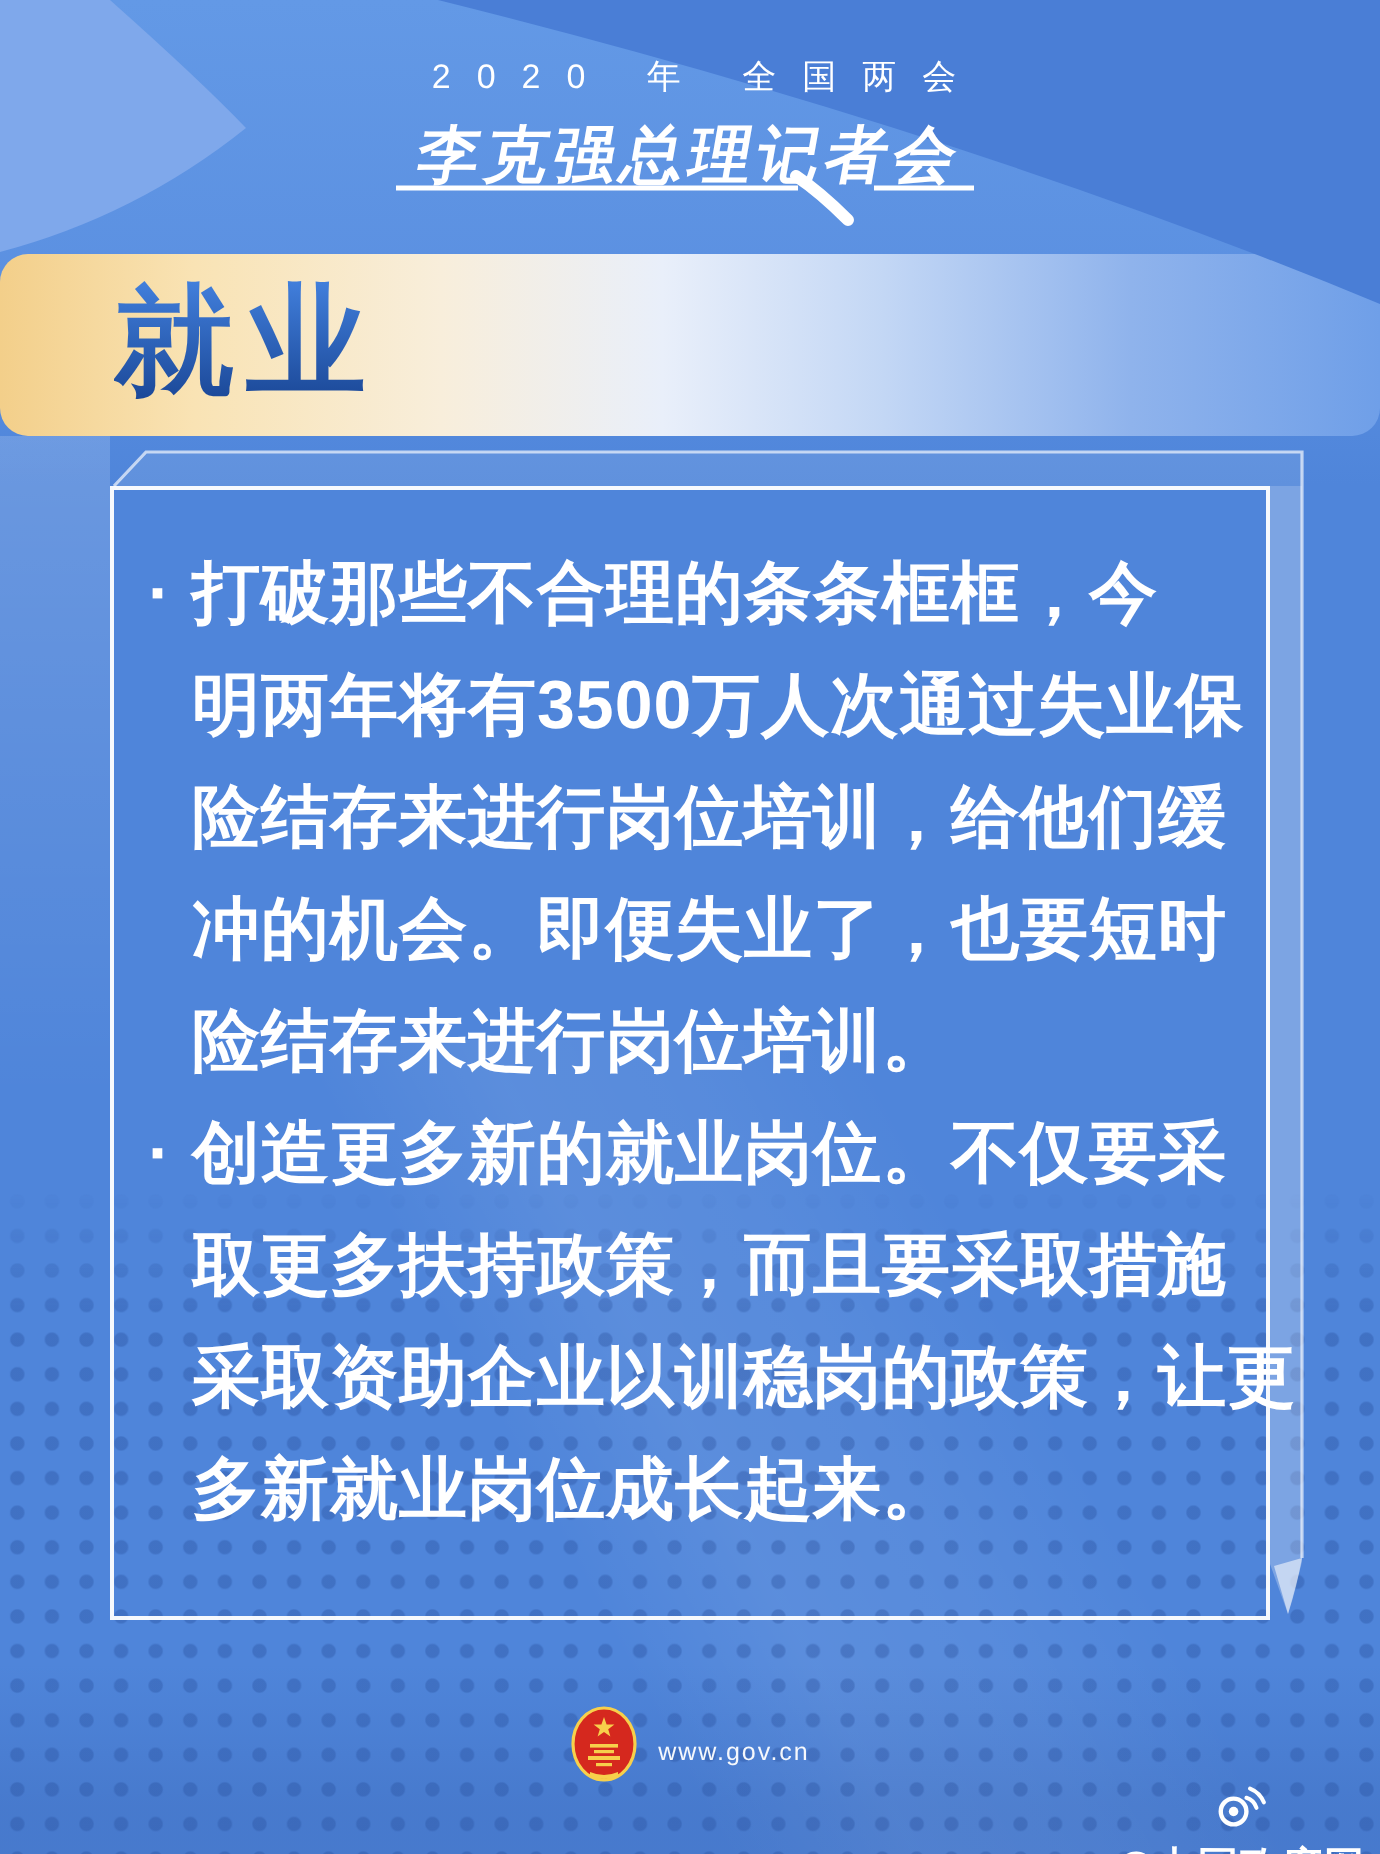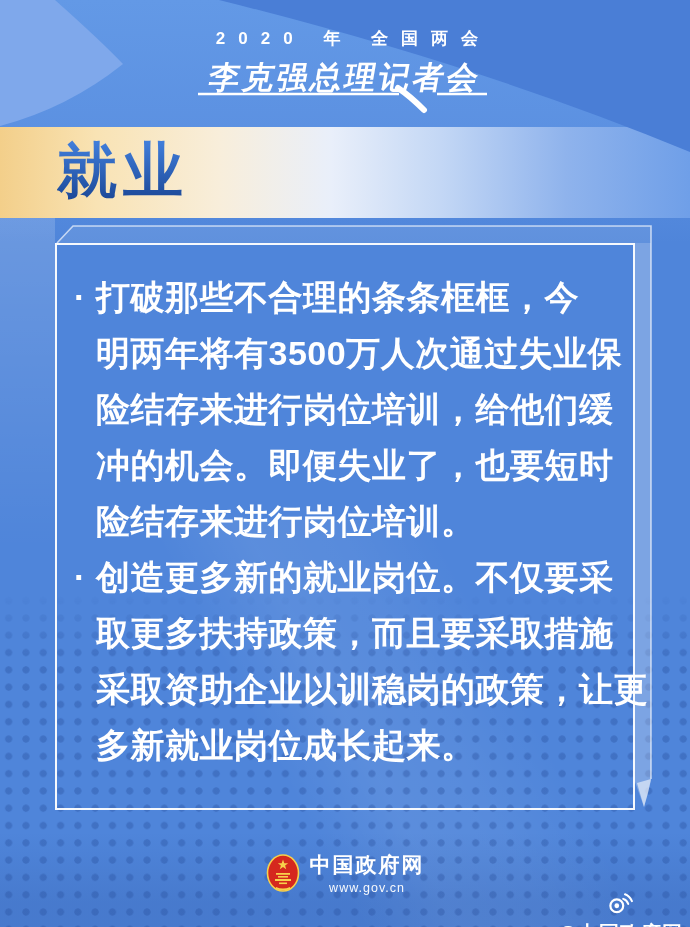--- a/index.html
+++ b/index.html
@@ -18,26 +18,26 @@
     background:linear-gradient(62deg,rgba(255,255,255,0) 42%,rgba(255,255,255,0.07) 50%,rgba(255,255,255,0.05) 58%,rgba(255,255,255,0) 66%);}
   .dots{position:absolute;left:0;top:592px;width:690px;height:335px;pointer-events:none;
     background-image:radial-gradient(circle, rgba(27,62,138,0.28) 3.2px, rgba(27,62,138,0) 3.9px);
     background-size:17.3px 17.3px;
     -webkit-mask-image:linear-gradient(180deg,transparent,#000 70px);
     mask-image:linear-gradient(180deg,transparent,#000 70px);}
   .bottom-shade{position:absolute;bottom:0;left:0;width:100%;height:95px;pointer-events:none;
     background:linear-gradient(180deg,rgba(43,82,160,0) 0%,rgba(43,82,160,0.22) 75%);}
   
   .header{position:absolute;top:0;left:0;width:100%;text-align:center;color:#fff;}
-  .event-line{margin-top:27px;font-size:17px;font-weight:700;letter-spacing:13px;padding-left:17px;}
+  .event-line{margin-top:27px;font-size:17px;font-weight:400;letter-spacing:13px;padding-left:17px;}
   .title-line{margin-top:7px;font-size:31px;font-weight:800;letter-spacing:3px;transform:skewX(-10deg);}
   .underline-svg{position:absolute;top:84px;left:0;}
   
   .banner{position:absolute;top:127px;left:0;width:690px;height:91px;
-    background:linear-gradient(90deg,#f3cf8a 0%,#f9e3b4 14%,#f8eedb 32%,#e9effa 48%,#c3d7f5 64%,#8fb3ec 82%,#6f9fe8 100%);}
+    background:linear-gradient(90deg,#f3cf8a 0%,#f9e3b4 14%,#f8eedb 32%,#e9effa 48%,#c3d7f5 64%,#8fb3ec 82%,#6f9fe8 100%);border-radius:14px;}
   .section-title{position:absolute;left:57px;top:50%;transform:translateY(-52%);
     font-size:60px;font-weight:800;letter-spacing:6px;color:#1d4fa6;}
   @supports (-webkit-background-clip:text){
     .section-title{background:linear-gradient(180deg,#4584e2 5%,#16418f 95%);
       -webkit-background-clip:text;-webkit-text-fill-color:transparent;}
   }
   
   .sheet-svg{position:absolute;top:0;left:0;pointer-events:none;}
   .content-box{position:absolute;left:55px;top:243px;width:580px;height:567px;
     border:2px solid rgba(255,255,255,0.95);box-sizing:border-box;
@@ -121,21 +121,20 @@
       <svg viewBox="0 0 34 40" width="34" height="40">
         <ellipse cx="17" cy="19" rx="15.5" ry="18" fill="#d5281e" stroke="#f7d04b" stroke-width="1.6"></ellipse>
         <path d="M17 5.5 L18.3 9.2 L22.2 9.3 L19.1 11.6 L20.2 15.3 L17 13 L13.8 15.3 L14.9 11.6 L11.8 9.3 L15.7 9.2 Z" fill="#f7d04b"></path>
         <rect x="10" y="19" width="14" height="1.8" fill="#f7d04b"></rect>
         <rect x="12" y="22" width="10" height="1.6" fill="#f7d04b"></rect>
         <rect x="9" y="25" width="16" height="2" fill="#f7d04b"></rect>
         <rect x="13" y="28.5" width="8" height="1.6" fill="#f7d04b"></rect>
         <path d="M10 33 Q17 36 24 33 L24 35 Q17 38 10 35 Z" fill="#f7d04b"></path>
       </svg>
       <div class="fi-col">
-        <div class="gov-name">中国政府网</div>
         <div class="gov-url">www.gov.cn</div>
       </div>
     </div>
   </div>
 
   <div class="weibo">
     <svg viewBox="0 0 28 24" width="26" height="22">
       <circle cx="10.5" cy="15" r="7" fill="none" stroke="#ffffff" stroke-width="2.4"></circle>
       <circle cx="10.5" cy="15" r="2.6" fill="#ffffff"></circle>
       <path d="M17.5 7.5 A8.5 8.5 0 0 1 23 13" fill="none" stroke="#ffffff" stroke-width="2.2" stroke-linecap="round"></path>

